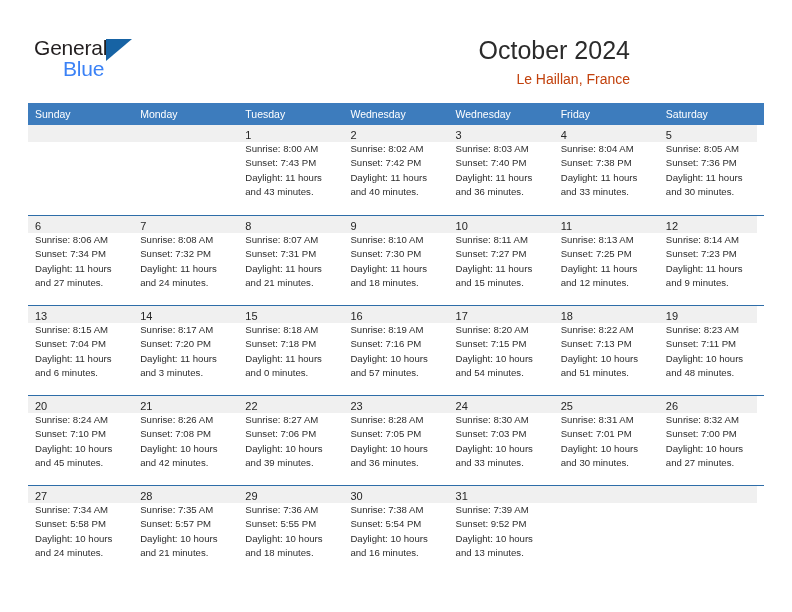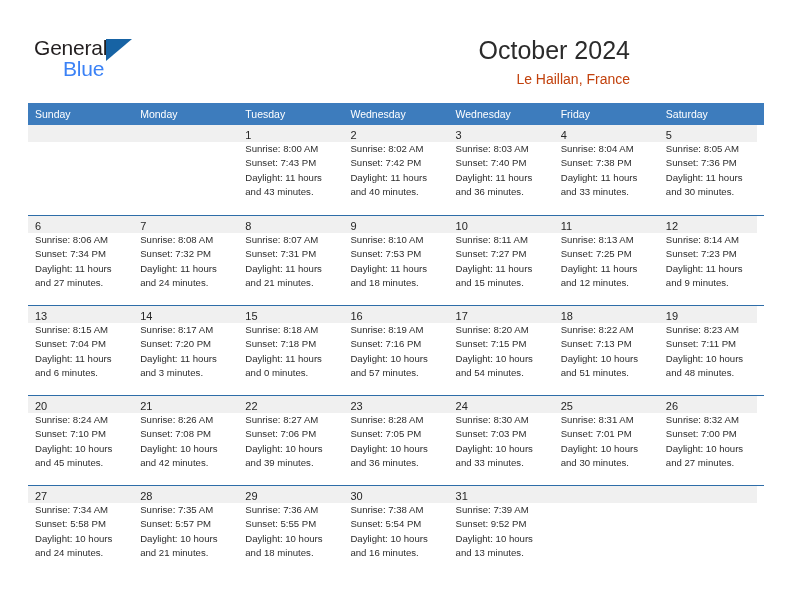--- a/index.html
+++ b/index.html
@@ -242,21 +242,21 @@
               <div class="day-line">Sunrise: 8:07 AM</div>
               <div class="day-line">Sunset: 7:31 PM</div>
               <div class="day-line">Daylight: 11 hours</div>
               <div class="day-line">and 21 minutes.</div>
             </div>
           </div>
           <div class="day-cell">
             <div class="day-number-strip"><span class="day-number">9</span></div>
             <div class="day-body">
               <div class="day-line">Sunrise: 8:10 AM</div>
-              <div class="day-line">Sunset: 7:53 PM</div>
+              <div class="day-line">Sunset: 7:30 PM</div>
               <div class="day-line">Daylight: 11 hours</div>
               <div class="day-line">and 18 minutes.</div>
             </div>
           </div>
           <div class="day-cell">
             <div class="day-number-strip"><span class="day-number">10</span></div>
             <div class="day-body">
               <div class="day-line">Sunrise: 8:11 AM</div>
               <div class="day-line">Sunset: 7:27 PM</div>
               <div class="day-line">Daylight: 11 hours</div>

